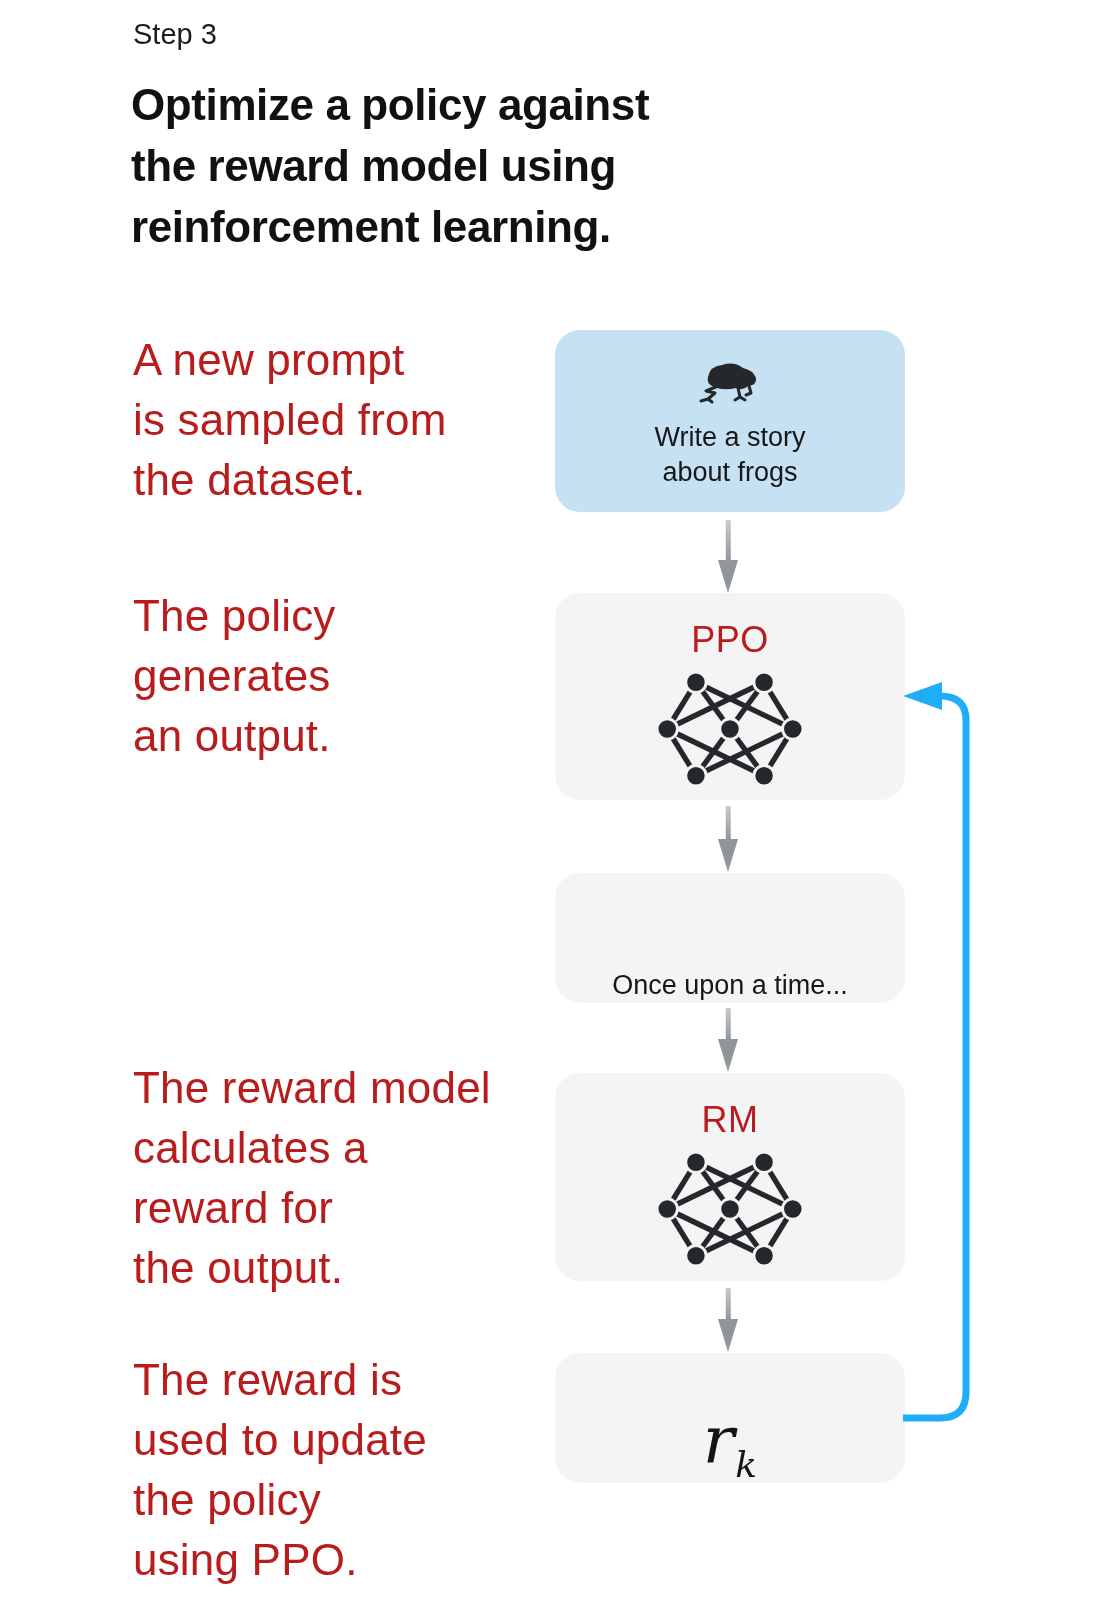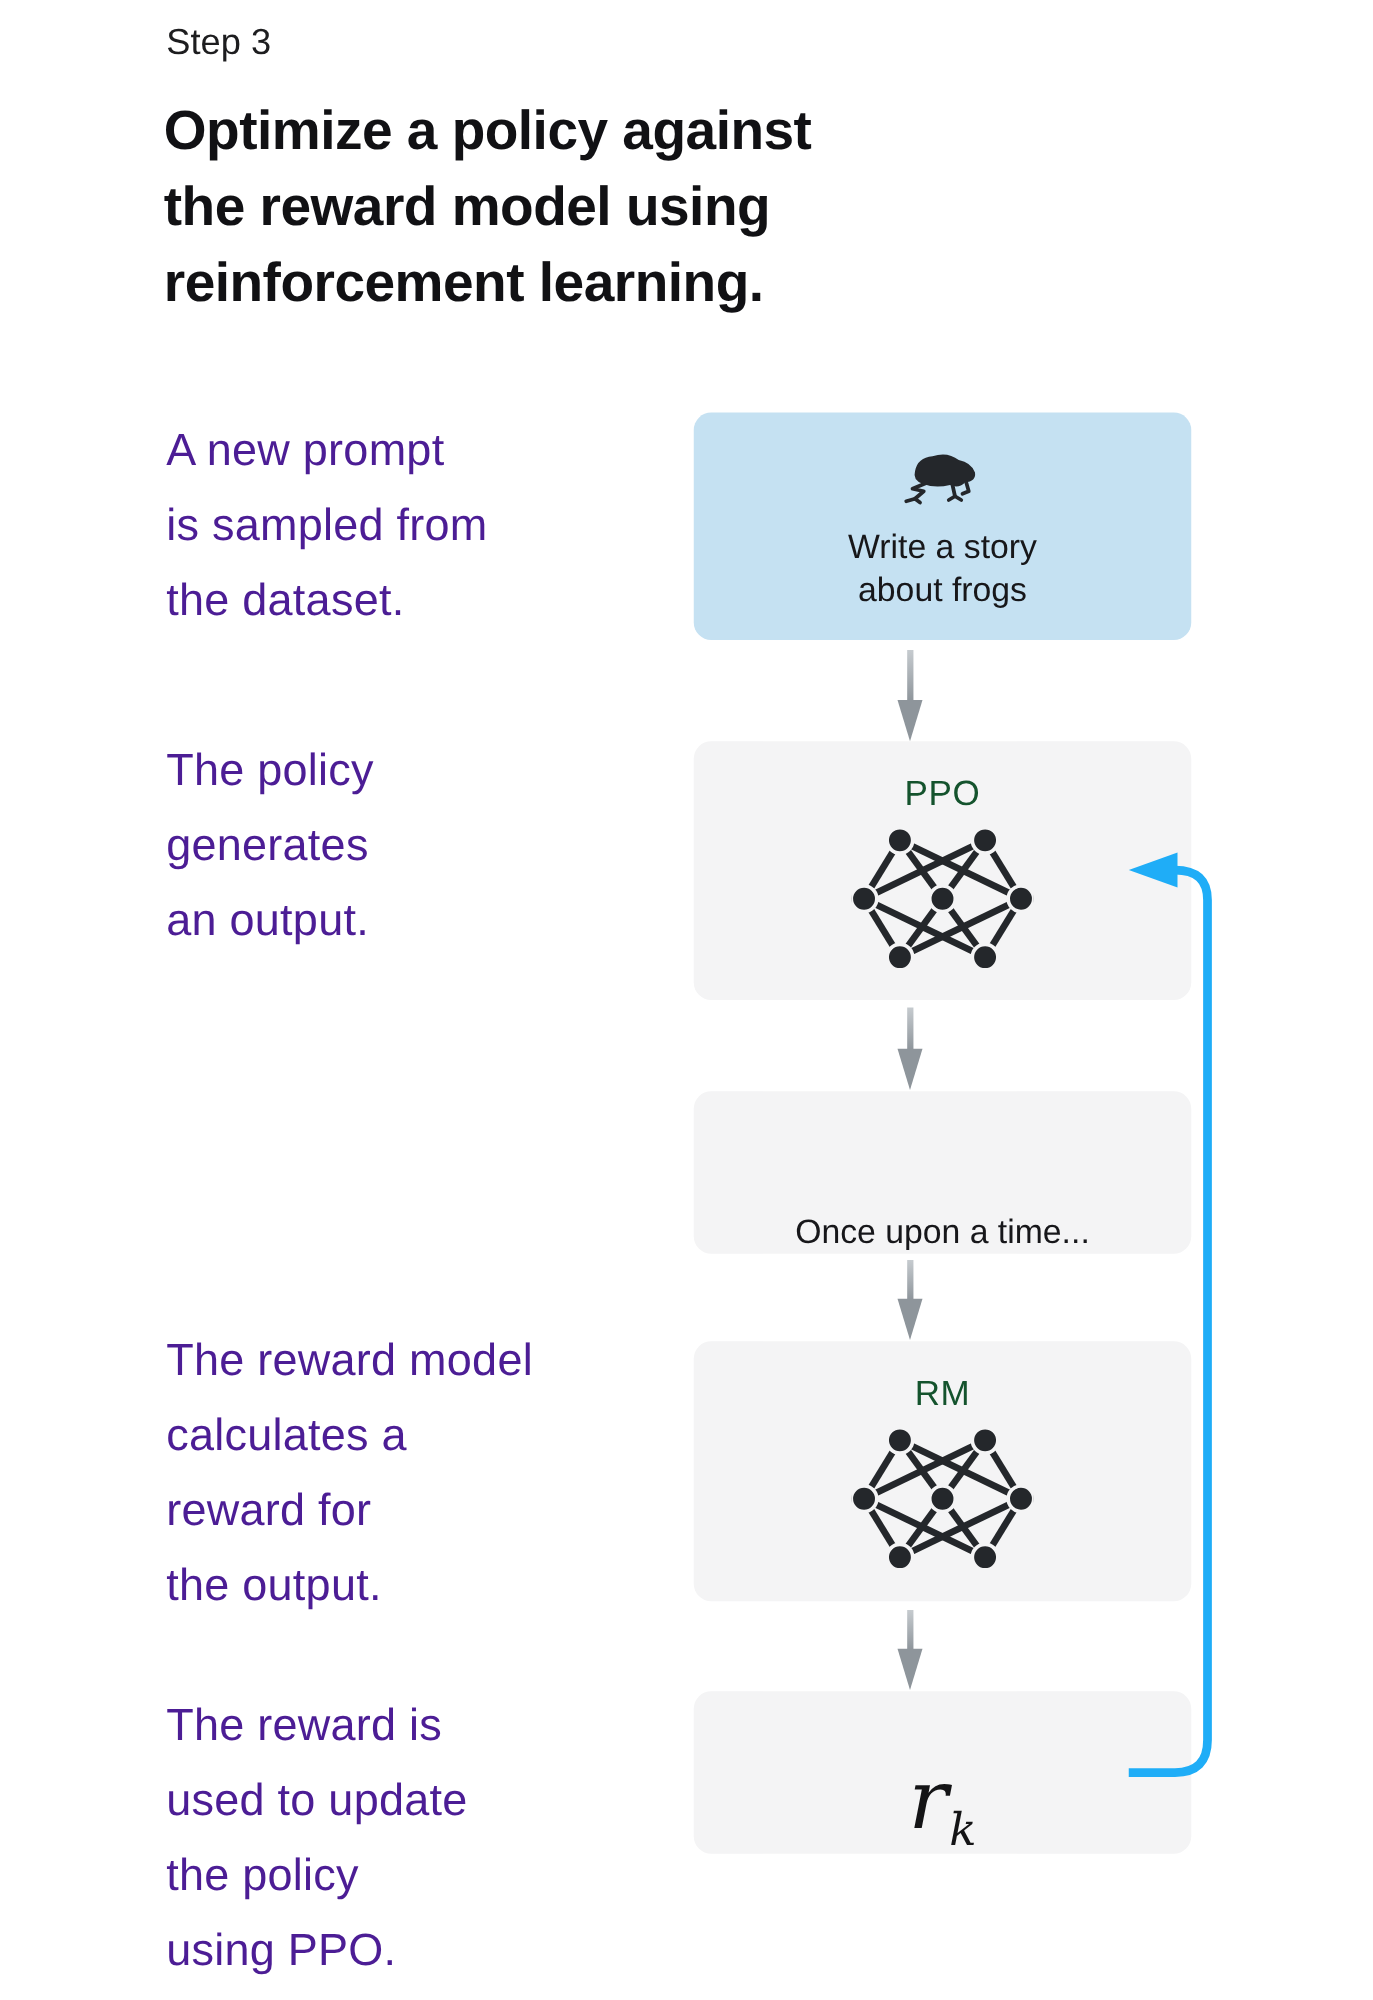--- a/index.html
+++ b/index.html
@@ -7,35 +7,35 @@
     position:relative; width:1098px; height:1600px; background:#ffffff;
     font-family:"Liberation Sans", sans-serif; color:#1a1a1c; overflow:hidden;
   }
   .pre { white-space:pre-line; }
 
   .step-label { position:absolute; left:133px; top:18px; font-size:29px; color:#1d1d1f; }
   .heading {
     position:absolute; left:131px; top:74px; width:620px;
     font-size:44px; font-weight:bold; line-height:61px; letter-spacing:-0.4px; color:#111114;
   }
-  .annotation { position:absolute; left:133px; font-size:36px; line-height:60px; letter-spacing:0.2px; color:#4c1d95; }
+  .annotation { position:absolute; left:133px; font-size:44px; line-height:60px; letter-spacing:0.2px; color:#b91c1c; }
   .annotation.a1 { top:330px; }
   .annotation.a2 { top:586px; }
   .annotation.a3 { top:1058px; }
   .annotation.a4 { top:1350px; }
 
-  .box { position:absolute; left:555px; width:350px; border-radius:14px; background:var(--box_bg);padding-left:48px; }
+  .box { position:absolute; left:555px; width:350px; border-radius:25px; background:var(--box_bg); }
   .box.prompt { top:330px; height:182px; background:var(--prompt_bg); }
   .box.policy { top:593px; height:207px; }
   .box.output { top:873px; height:130px; }
   .box.rm     { top:1073px; height:208px; }
   .box.reward { top:1353px; height:130px; }
 
   .box-inner { position:absolute; inset:0; display:flex; flex-direction:column; align-items:center; }
-  .box-label { font-size:28px; color:#14532d; letter-spacing:0.5px; }
+  .box-label { font-size:36px; color:#b91c1c; letter-spacing:0.5px; }
   .box-text  { font-size:27px; line-height:35px; text-align:center; color:#17171a; }
   .prompt .box-text { margin-top:14px; }
   .prompt .box-inner { padding-top:30px; }
   .policy .box-inner, .rm .box-inner { padding-top:26px; }
   .net-svg { margin-top:9px; }
   .output .box-inner { justify-content:flex-end; }
   .reward .box-inner { justify-content:flex-end; }
 
   .reward-symbol { font-family:"DejaVu Serif", serif; font-style:italic; font-size:66px; color:#141416; line-height:1; }
   .reward-symbol .sub { font-size:36px; vertical-align:-14px; margin-left:1px; }

